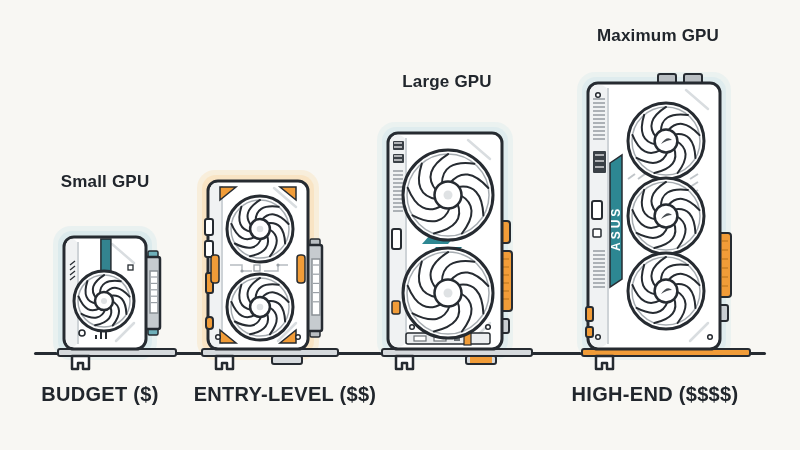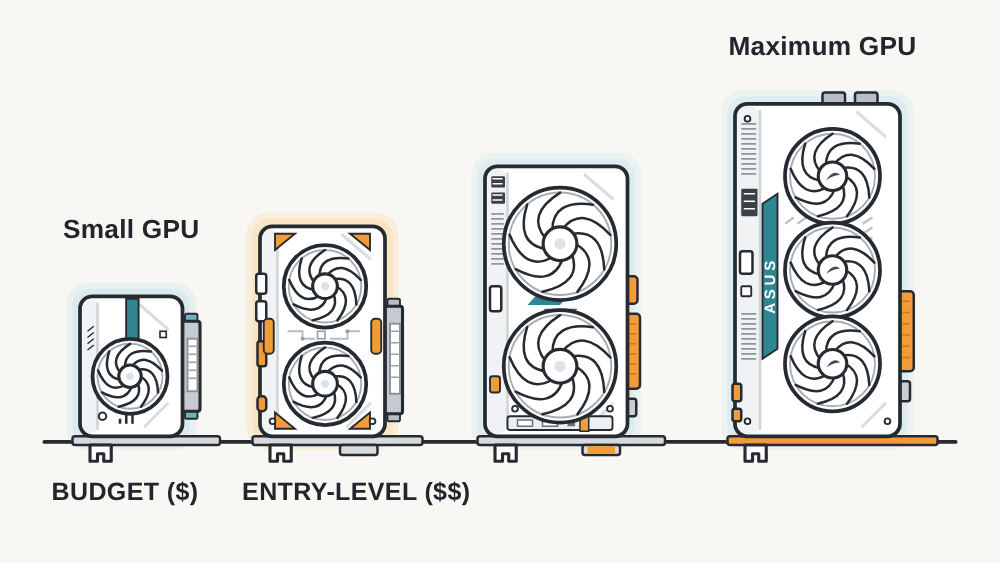--- a/index.html
+++ b/index.html
@@ -9,40 +9,41 @@
     font-family:"Liberation Sans", sans-serif;
   }
   .ground{
     position:absolute;left:34px;top:352px;width:732px;height:3px;
     background:#262b31;border-radius:2px;z-index:0;
   }
   .gpu{position:absolute;z-index:1;}
   .gpu svg{display:block;}
   .gpu-title{
     position:absolute;width:220px;text-align:center;z-index:2;
-    font-size:21px;font-weight:600;color:#21262c;letter-spacing:.2px;
+    font-size:17px;font-weight:600;color:#21262c;letter-spacing:.2px;
   }
   .tier-label{
     position:absolute;top:383px;width:220px;text-align:center;z-index:2;
     font-size:20px;font-weight:600;color:#21262c;letter-spacing:.3px;
   }
   
   #gpu0{left:52px;top:225px;}  #t0{left:-5px;top:172px;}  #p0{left:-10px;}
   #gpu1{left:196px;top:169px;} #t1{left:151px;top:130px;} #p1{left:151px;padding-left:24px;}
   #gpu2{left:376px;top:121px;} #t2{left:337px;top:72px;}  #p2{left:345px;}
   #gpu3{left:576px;top:71px;}  #t3{left:548px;top:26px;}  #p3{left:545px;}
 </style>
 </head>
 <body>
 
 <div class="stage">
 
   <div class="ground"></div>
 
   <div class="gpu-title" id="t0">Small GPU</div>
+  <div class="gpu-title" id="t2">Large GPU</div>
   <div class="gpu-title" id="t3">Maximum GPU</div>
 
   <div class="gpu" id="gpu0">
     <svg width="128" height="152" viewBox="0 0 128 152">
         <rect x="1" y="1" width="104" height="134" rx="18" fill="#cfe4ea" opacity="0.35"></rect>
         <rect x="6" y="6" width="94" height="124" rx="14" fill="#cfe4ea" opacity="0.55"></rect>
         <rect x="96" y="26" width="10" height="9" rx="1.5" fill="#6fb0ba" stroke="#262b31" stroke-width="1.5"></rect>
         <rect x="96" y="101" width="10" height="9" rx="1.5" fill="#6fb0ba" stroke="#262b31" stroke-width="1.5"></rect>
         <rect x="92" y="32" width="16" height="72" rx="2" fill="#c6cbcf" stroke="#262b31" stroke-width="2.5"></rect>
         <rect x="98" y="46" width="8" height="42" fill="#fff" stroke="#8b9196" stroke-width="1.5"></rect>
@@ -325,14 +326,15 @@
         <path d="M 100.3 220 Q 118.2 230.2 101.6 252.0" fill="none" stroke="#262b31" stroke-width="2" stroke-linecap="round" transform="rotate(240 90 220)"></path>
         <path d="M 100.3 220 Q 118.2 230.2 101.6 252.0" fill="none" stroke="#262b31" stroke-width="2" stroke-linecap="round" transform="rotate(280 90 220)"></path>
         <path d="M 100.3 220 Q 118.2 230.2 101.6 252.0" fill="none" stroke="#262b31" stroke-width="2" stroke-linecap="round" transform="rotate(320 90 220)"></path>
         <circle cx="90" cy="220" r="11.4" fill="#fff" stroke="#262b31" stroke-width="2.5"></circle>
         <path d="M 85 223 Q 91 214 96 219 Q 91 219 85 223 Z" fill="#262b31" opacity="0.85"></path>
       </svg>
   </div>
 
   <div class="tier-label" id="p0">BUDGET ($)</div>
   <div class="tier-label" id="p1">ENTRY-LEVEL ($$)</div>
+  <div class="tier-label" id="p3">HIGH-END ($$$$)</div>
 
 </div>
 
 </body></html>

